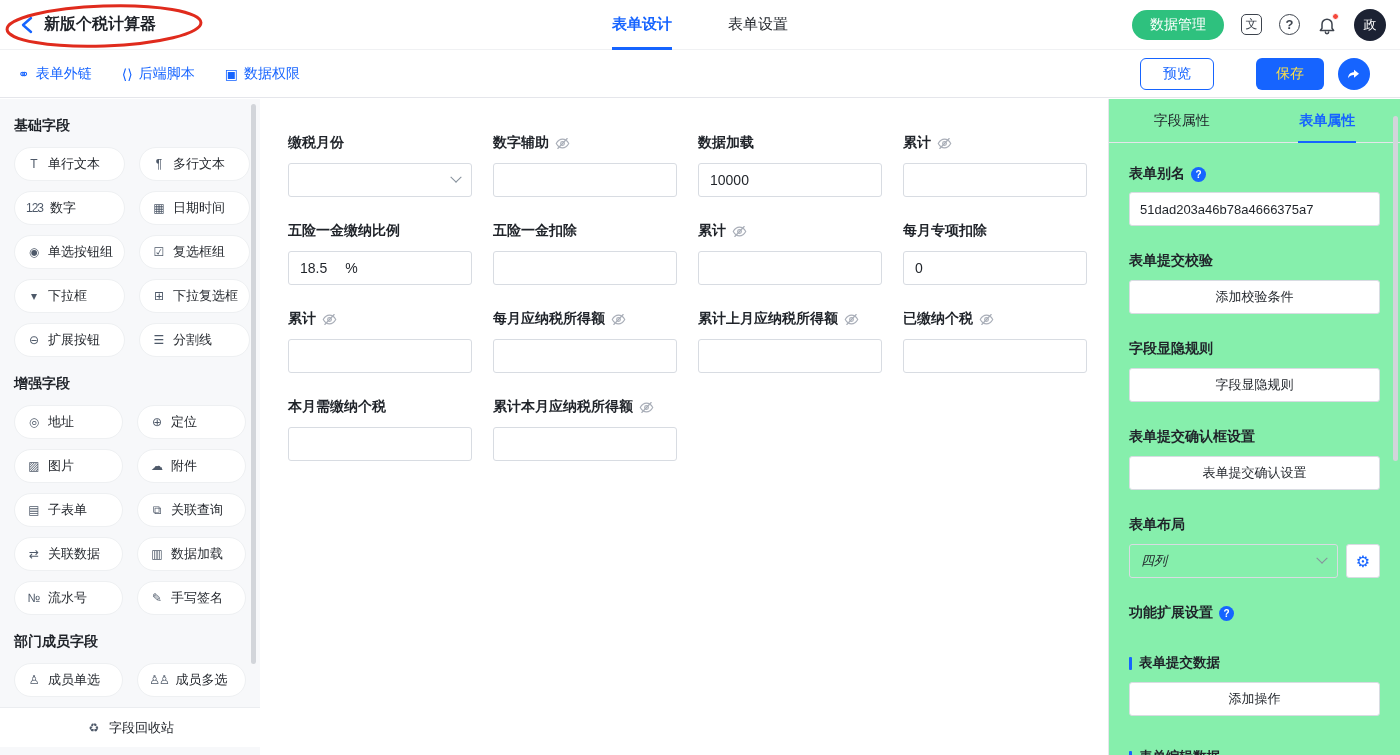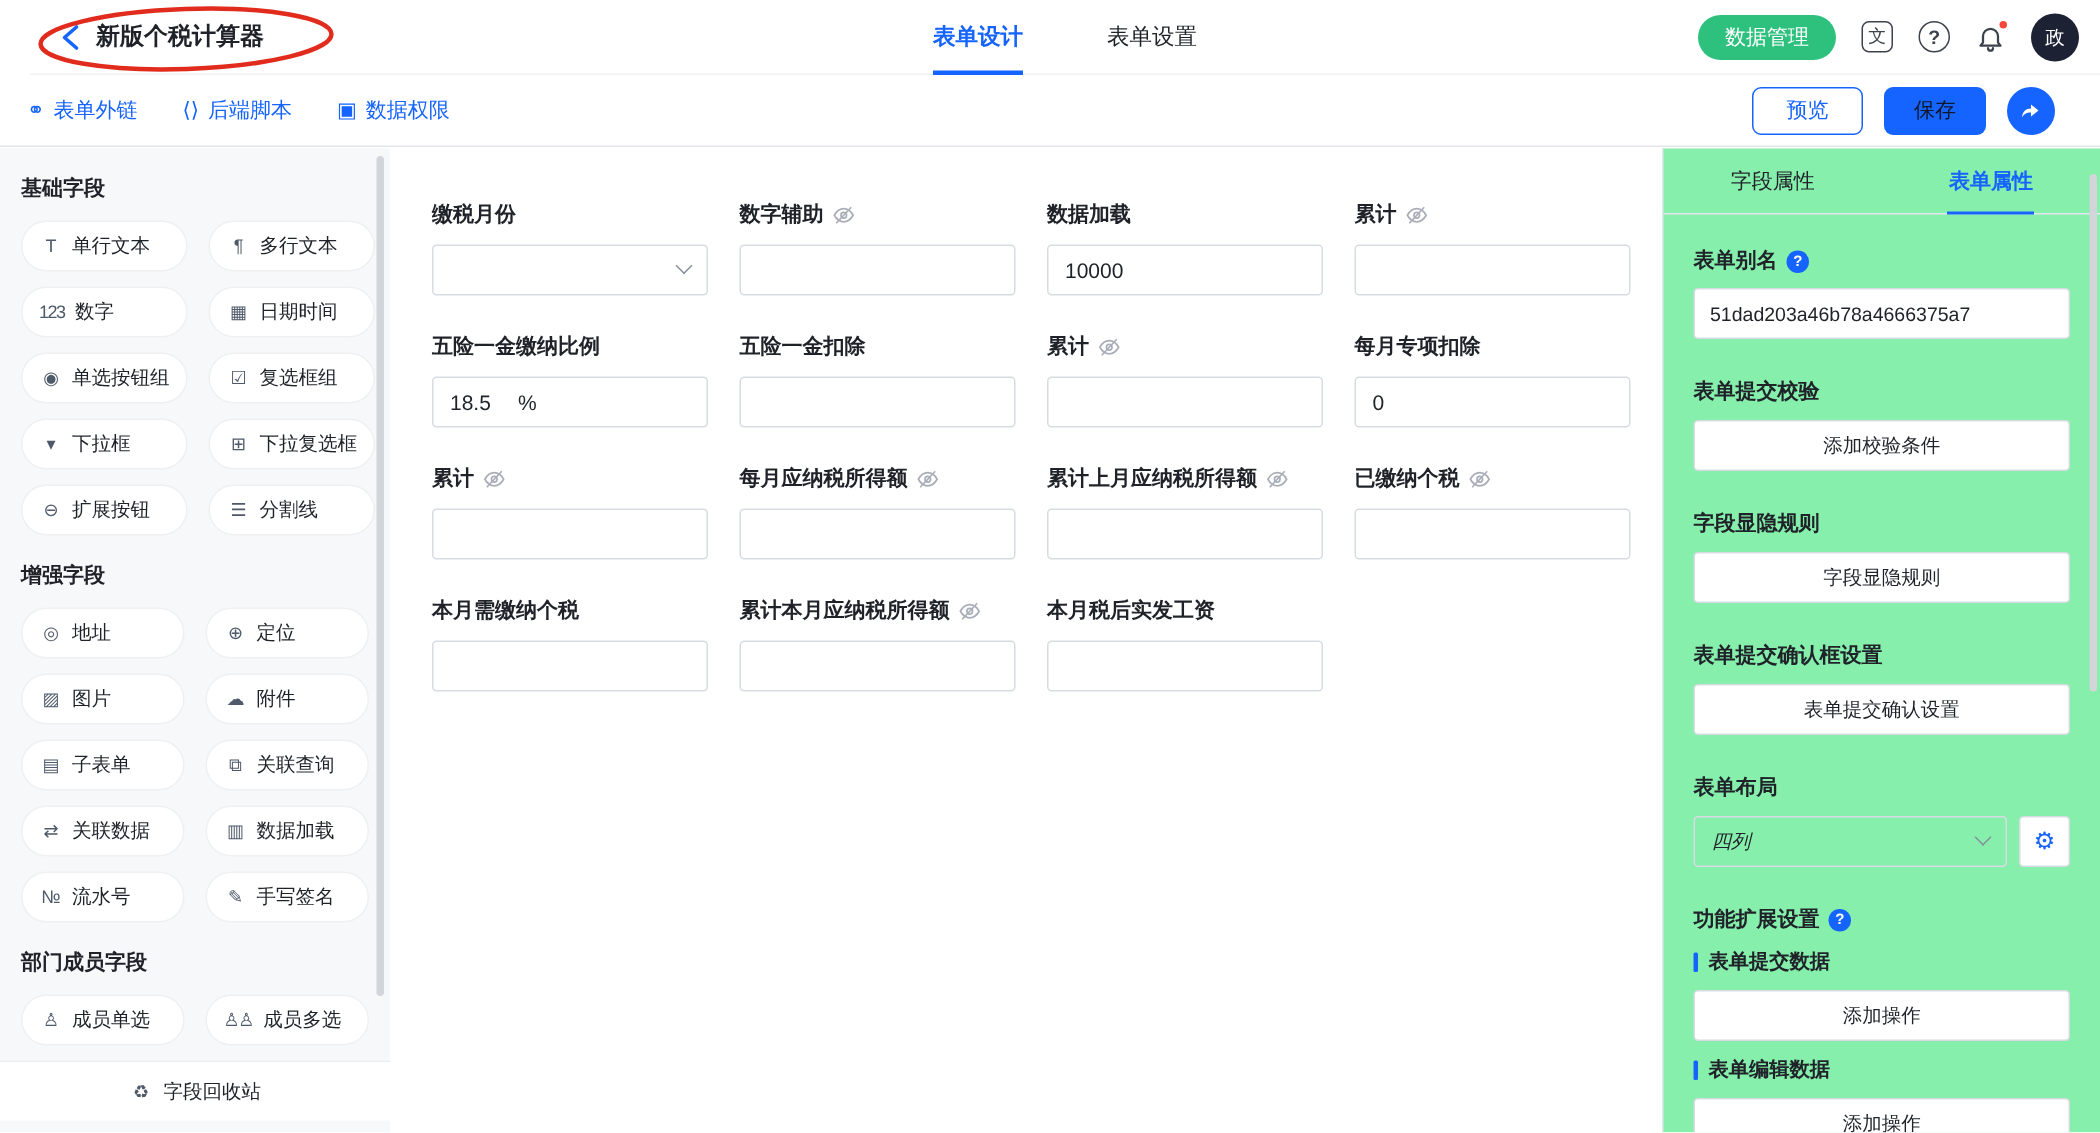--- a/index.html
+++ b/index.html
@@ -11,21 +11,21 @@
     --input-border:#d8dce2;
     --sidebar-bg:#f7f8fa;
   }
   *{box-sizing:border-box;}
   html,body{margin:0;padding:0;}
   body{font-family:"Liberation Sans","DejaVu Sans",sans-serif;color:var(--text);background:#fff;}
   [data-interactable="true"]{cursor:pointer;}
   .app{position:relative;width:1400px;height:755px;background:#fff;overflow:hidden;}
 
   
-  .topbar{position:absolute;top:0;left:0;right:0;height:50px;background:#fff;display:flex;align-items:center;border-bottom:1px solid #f0f1f3;margin-left:20px;}
+  .topbar{position:absolute;top:0;left:0;right:0;height:50px;background:#fff;display:flex;align-items:center;border-bottom:1px solid #f0f1f3;}
   .tb-left{display:flex;align-items:center;padding-left:18px;}
   .back-btn{background:none;border:none;display:flex;align-items:center;padding:0;margin-right:8px;}
   .doc-title{font-size:16px;font-weight:600;}
   .annotation{position:absolute;left:2px;top:1px;pointer-events:none;z-index:5;}
   .tb-tabs{position:absolute;left:50%;transform:translateX(-50%);height:50px;display:flex;gap:56px;}
   .tb-tab{height:50px;display:flex;align-items:center;font-size:15px;color:var(--text);border-bottom:3px solid transparent;padding-top:3px;}
   .tb-tab.active{color:var(--blue);font-weight:600;border-bottom-color:var(--blue);}
   .tb-right{position:absolute;right:14px;display:flex;align-items:center;gap:17px;justify-content:flex-end;}
   .green-pill{background:var(--green);color:#fff;border:none;border-radius:16px;height:30px;padding:0 18px;font-size:14px;font-family:inherit;}
   .icon-sq{width:21px;height:21px;border:1.6px solid #3d434d;border-radius:5px;display:flex;align-items:center;justify-content:center;font-size:12px;color:#3d434d;}
@@ -34,21 +34,21 @@
   .bell .dot{position:absolute;top:-2px;right:-2px;width:7px;height:7px;background:#f5483b;border:1px solid #fff;border-radius:50%;}
   .avatar{width:32px;height:32px;border-radius:50%;background:#1c2233;color:#fff;font-size:13px;display:flex;align-items:center;justify-content:center;}
 
   
   .toolbar{position:absolute;top:50px;left:0;right:0;height:48px;border-bottom:1px solid var(--border);display:flex;align-items:center;justify-content:space-between;padding:0 30px 0 18px;background:#fff;}
   .tool-links{display:flex;gap:30px;}
   .tool-link{display:flex;align-items:center;gap:6px;color:var(--blue);font-size:14px;text-decoration:none;}
   .tool-ic{font-size:14px;}
   .tool-actions{display:flex;align-items:center;gap:14px;}
   .btn-outline{height:32px;padding:0 22px;border:1px solid var(--blue);color:var(--blue);background:#fff;border-radius:6px;font-size:14px;font-family:inherit;}
-  .btn-solid{height:32px;padding:0 20px;border:none;background:var(--blue);color:#0f172a;border-radius:6px;font-size:14px;font-family:Liberation Mono, monospace;}
+  .btn-solid{height:32px;padding:0 20px;border:none;background:var(--blue);color:#fde047;border-radius:6px;font-size:14px;font-family:Liberation Mono, monospace;margin-left:28px;}
   .btn-circle{width:32px;height:32px;border:none;border-radius:50%;background:var(--blue);display:flex;align-items:center;justify-content:center;padding:0;}
 
   
   .sidebar{position:absolute;top:99px;left:0;width:260px;bottom:0;background:var(--sidebar-bg);overflow:hidden;}
   .sb-title{font-size:14px;font-weight:700;margin:18px 12px 12px 14px;}
   .sb-grid{display:grid;grid-template-columns:1fr 1fr;gap:10px 14px;padding:0 14px;}
   .sb-pill{display:flex;align-items:center;gap:7px;height:34px;padding:0 11px;background:#fff;border:1px solid #eef0f2;border-radius:17px;}
   .sb-ic{min-width:15px;text-align:center;font-size:12px;color:var(--muted);letter-spacing:-1px;}
   .sb-label{font-size:13px;white-space:nowrap;}
   .sb-scrollbar{position:absolute;right:4px;top:5px;width:5px;height:560px;border-radius:3px;background:#d2d5da;}
@@ -76,21 +76,21 @@
   .help-dot{width:15px;height:15px;margin-left:6px;border-radius:50%;background:var(--blue);color:#fff;font-size:10px;font-weight:700;display:flex;align-items:center;justify-content:center;}
   .p-input{width:100%;height:34px;border:1px solid var(--input-border);border-radius:3px;margin-top:9px;padding:0 10px;font-size:13px;color:var(--text);font-family:inherit;background:#fff;}
   .p-group{margin-top:0;}
   .p-group .p-label{display:block;margin-top:26px;}
   .p-btn{width:100%;height:34px;margin-top:10px;border:1px solid var(--input-border);border-radius:3px;background:#fff;font-size:13px;color:var(--text);font-family:inherit;}
   .layout-row{display:flex;gap:8px;margin-top:10px;}
   .p-select{flex:1;height:34px;border:1px solid var(--input-border);border-radius:3px;display:flex;align-items:center;padding:0 11px;font-size:13px;font-style:italic;}
   .gear-btn{width:34px;height:34px;border:1px solid var(--input-border);border-radius:3px;background:#fff;display:flex;align-items:center;justify-content:center;padding:0;}
   .gear{color:var(--blue);font-size:16px;}
   .p-label-row.ext{margin-top:26px;}
-  .p-subgroup{margin-top:10px;}
+  .p-subgroup{margin-top:32px;}
   .p-sublabel{display:flex;align-items:center;gap:7px;font-size:13.5px;font-weight:700;}
   .bluebar{width:3px;height:13px;background:var(--blue);border-radius:1px;display:inline-block;}
   .panel-scrollbar{position:absolute;right:2px;top:17px;width:5px;height:345px;border-radius:3px;background:#d2d5da;}
 </style>
 </head>
 <body>
 
 <div class="app" data-interactable="false">
 
   <header class="topbar" data-interactable="false">
@@ -509,31 +509,20 @@
               </svg>
             </span>
           </div>
           <div class="f-input" data-interactable="true">
             <span class="f-value" data-interactable="false"></span>
             <span class="f-suffix" data-interactable="false"></span>
 
           </div>
         </div>
 
-        <div class="field" data-interactable="true">
-          <div class="f-label-row" data-interactable="false">
-            <span class="f-label" data-interactable="false">本月税后实发工资</span>
-
-          </div>
-          <div class="f-input" data-interactable="true">
-            <span class="f-value" data-interactable="false"></span>
-            <span class="f-suffix" data-interactable="false"></span>
-
-          </div>
-        </div>
       </div>
   </main>
 
   <aside class="panel" data-interactable="false">
     <div class="panel-tabs" data-interactable="false">
 
         <div class="p-tab" data-interactable="true">
           <span class="p-tab-text" data-interactable="false">字段属性</span>
         </div>
 

